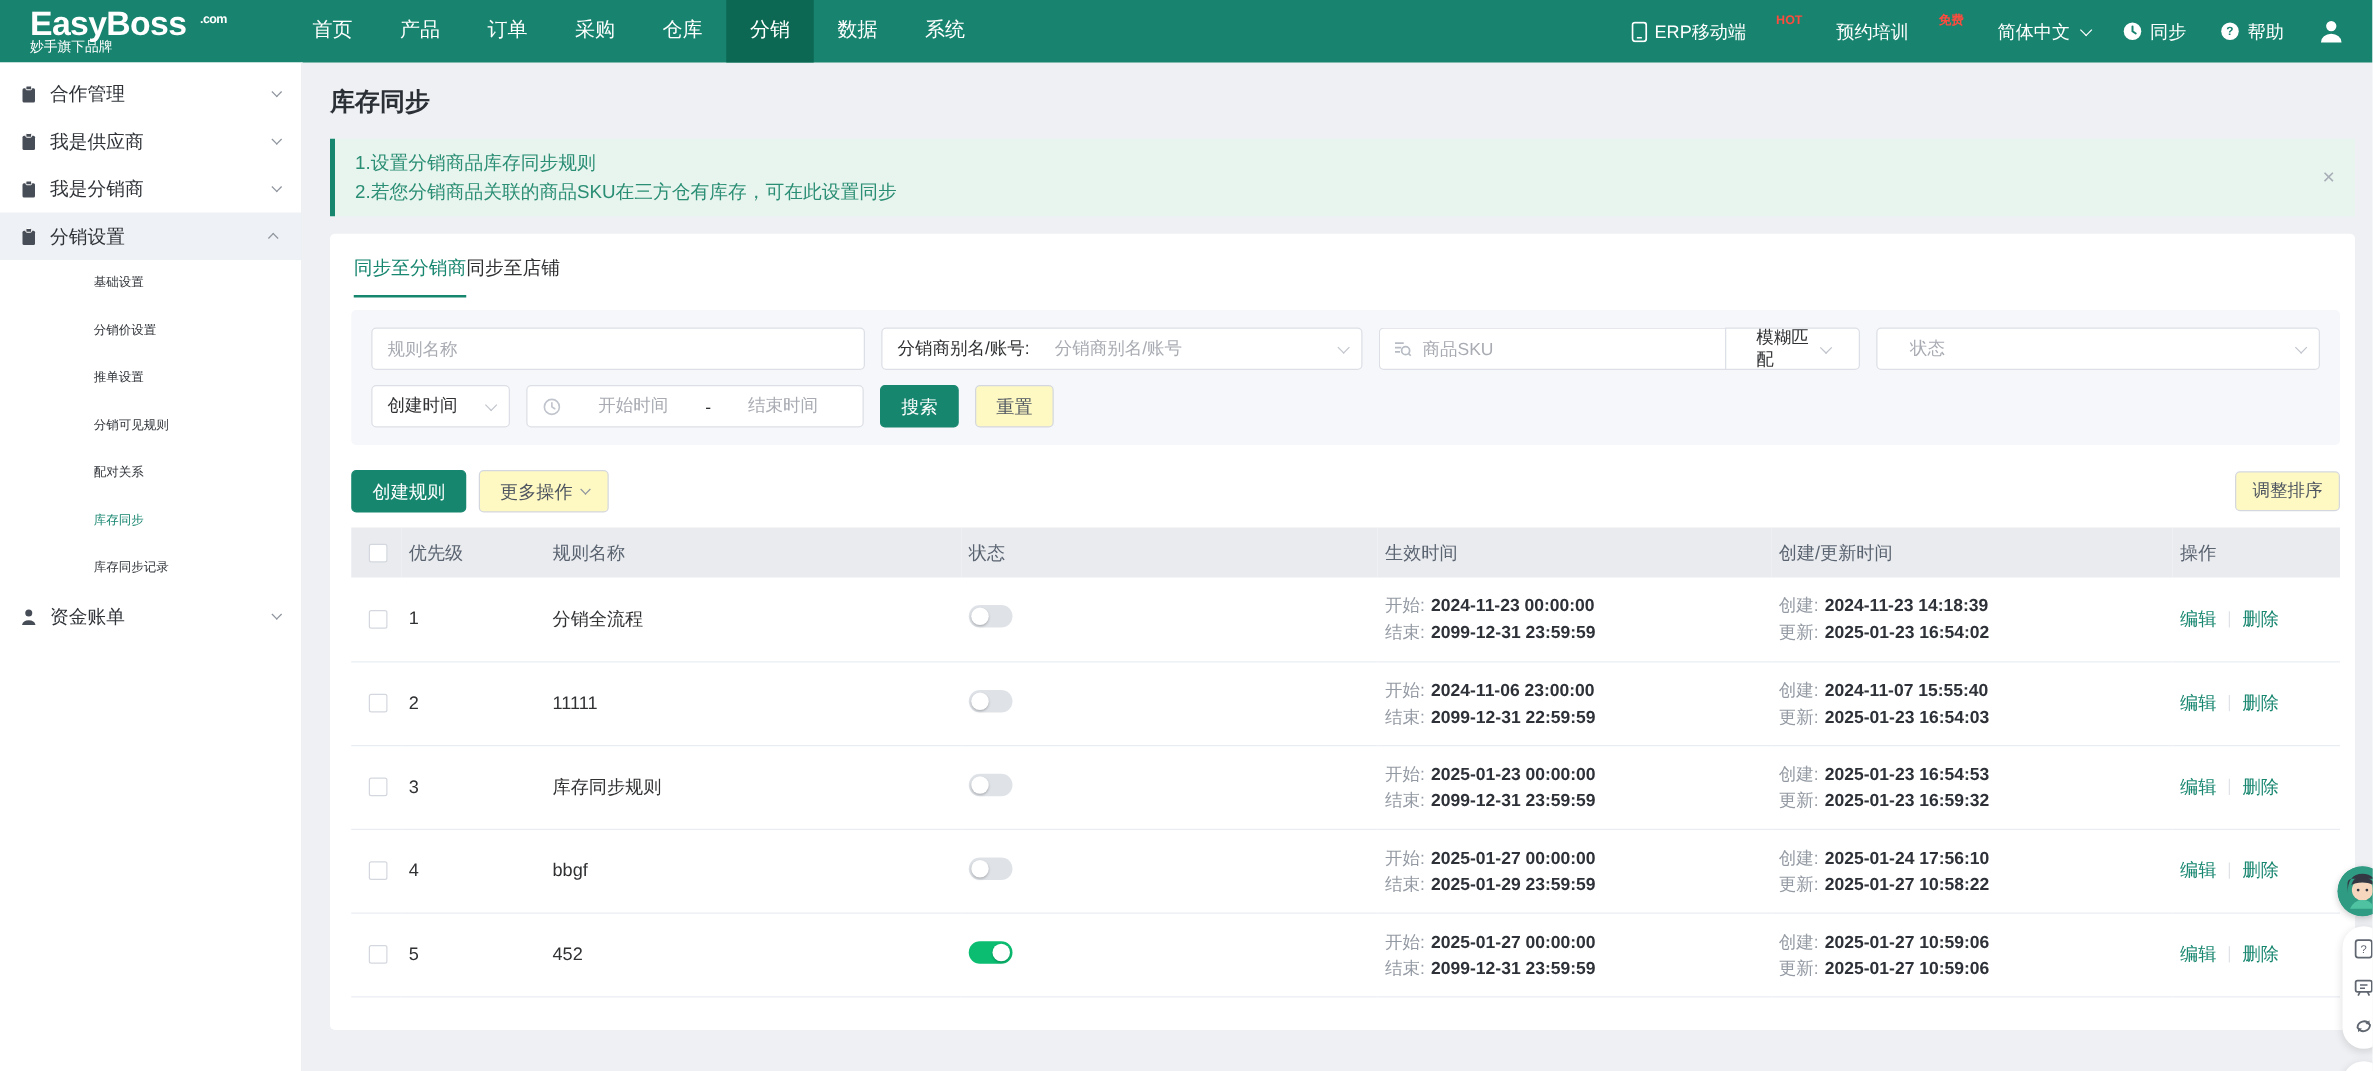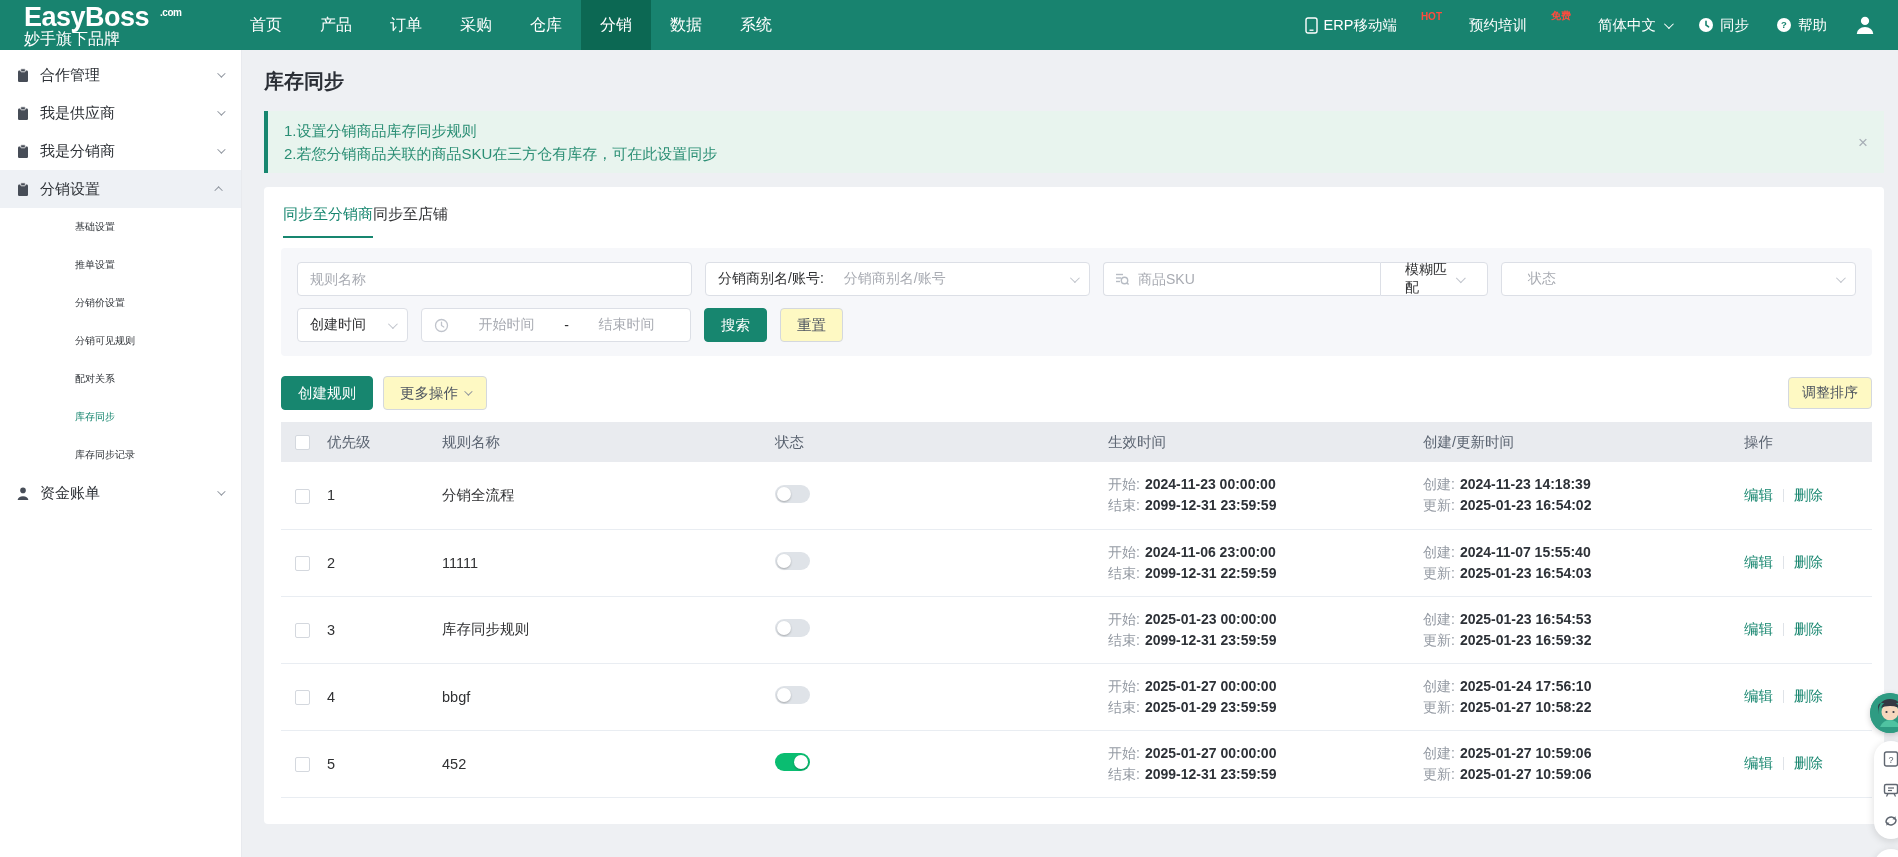--- a/index.html
+++ b/index.html
@@ -5,21 +5,21 @@
   * { margin:0; padding:0; box-sizing:border-box; }
   html,body { width:1898px; height:857px; }
   body { font-family:"Liberation Sans","DejaVu Sans",sans-serif; background:#eef0f3; overflow:hidden; }
   .app { position:relative; width:1898px; height:857px; overflow:hidden; }
 
   
   .topnav { height:50px; background:#18836F; display:flex; align-items:center; color:#fff; }
   .logo-wrap { width:231px; padding-left:24px; line-height:1; cursor:pointer; }
   .logo { font-size:27px; font-weight:700; letter-spacing:-0.5px; white-space:nowrap; }
   .logo sup { font-size:10px; font-weight:700; margin-left:11px; }
-  .tagline { font-size:16px; margin-top:0; }
+  .tagline { font-size:11px; margin-top:0; }
   .menu { display:flex; height:50px; }
   .nav-item { height:50px; line-height:50px; padding:0 19px; font-size:16px; cursor:pointer; white-space:nowrap; }
   .nav-item.active { background:#0C6853; }
   .nav-right { margin-left:auto; display:flex; align-items:center; gap:27px; padding-right:22px; font-size:14.5px; }
   .nav-link { display:flex; align-items:center; gap:6px; cursor:pointer; white-space:nowrap; position:relative; }
   .sup-badge { color:#FF4B3E; font-size:10px; font-weight:700; transform:translateY(-9px); margin-left:18px; }
   .chev { display:inline-block; width:7px; height:7px; border-right:1.5px solid currentColor; border-bottom:1.5px solid currentColor; transform:rotate(45deg) translateY(-2px); }
   .chev.up { transform:rotate(-135deg) translateY(-2px); }
   .nav-right .chev { color:#fff; margin-left:2px; }
 
@@ -207,22 +207,22 @@
             <svg width="14" height="15" viewBox="0 0 14 15">
               <rect x="2" y="2.5" width="10" height="11.5" rx="1.2" fill="#474d57"></rect>
               <rect x="4.7" y="0.8" width="4.6" height="3" rx="0.8" fill="#474d57" stroke="#fff" stroke-width="0.8"></rect>
             </svg>
           </span>
         <span>分销设置</span>
         <span class="chev up"></span>
       </div>
       <div class="s-sub">
         <div class="s-subitem">基础设置</div>
+        <div class="s-subitem">分销价设置</div>
         <div class="s-subitem">推单设置</div>
-        <div class="s-subitem">分销价设置</div>
         <div class="s-subitem">分销可见规则</div>
         <div class="s-subitem">配对关系</div>
         <div class="s-subitem active">库存同步</div>
         <div class="s-subitem">库存同步记录</div>
       </div>
       <div class="s-item">
         <span class="s-icon">
             <svg width="14" height="15" viewBox="0 0 14 15">
               <circle cx="7" cy="4.4" r="2.8" fill="#474d57"></circle>
               <path d="M1.6 14 a5.5 4.6 0 0 1 10.8 0 Z" fill="#474d57"></path>

